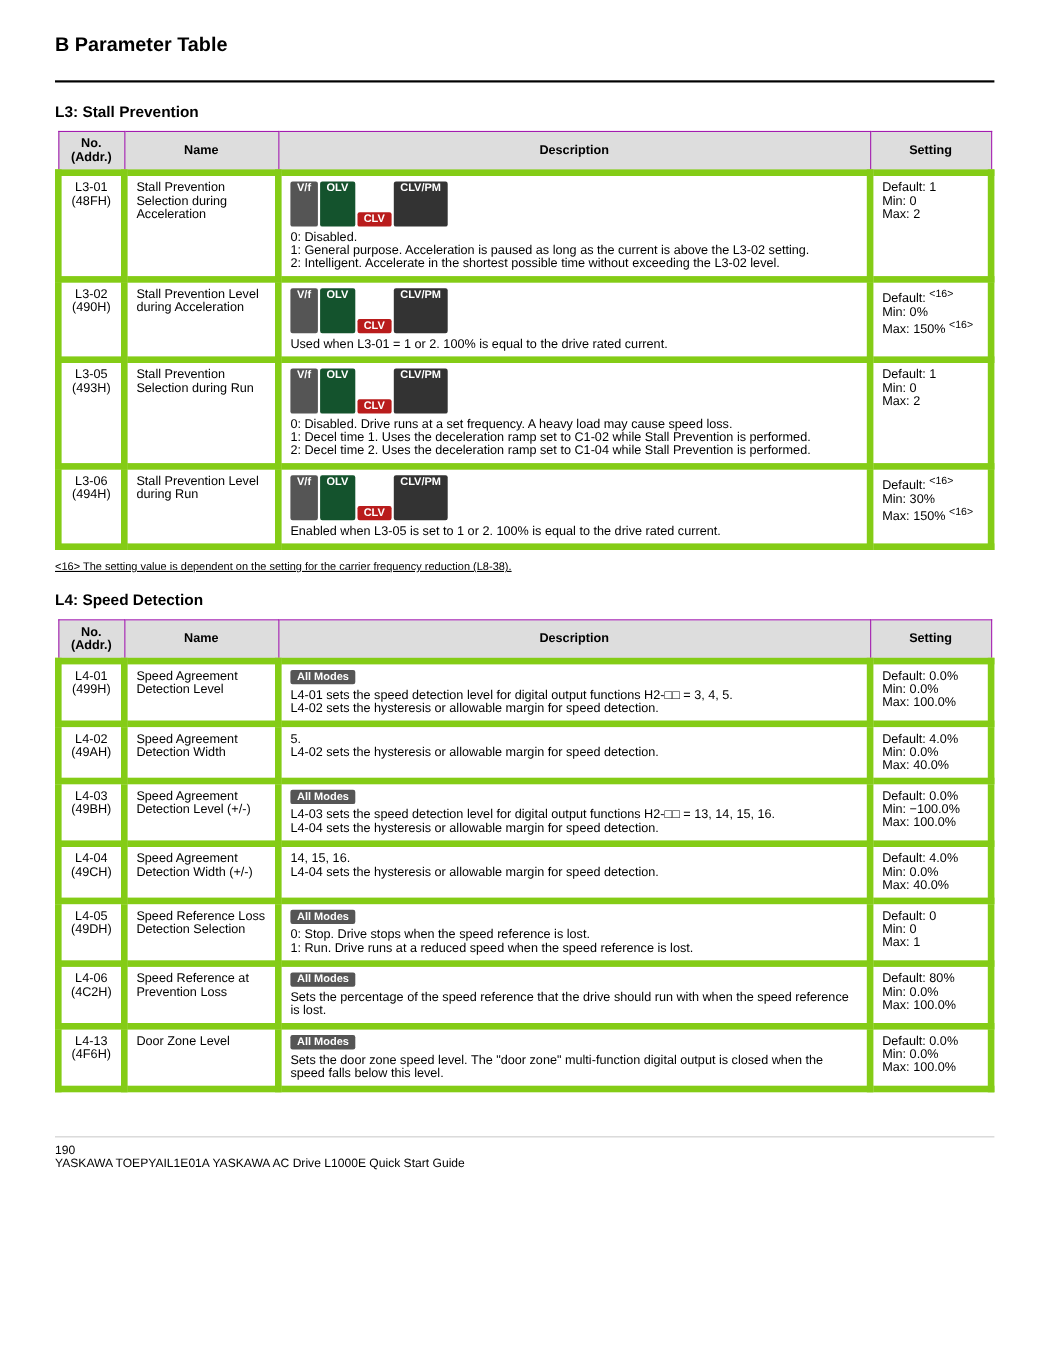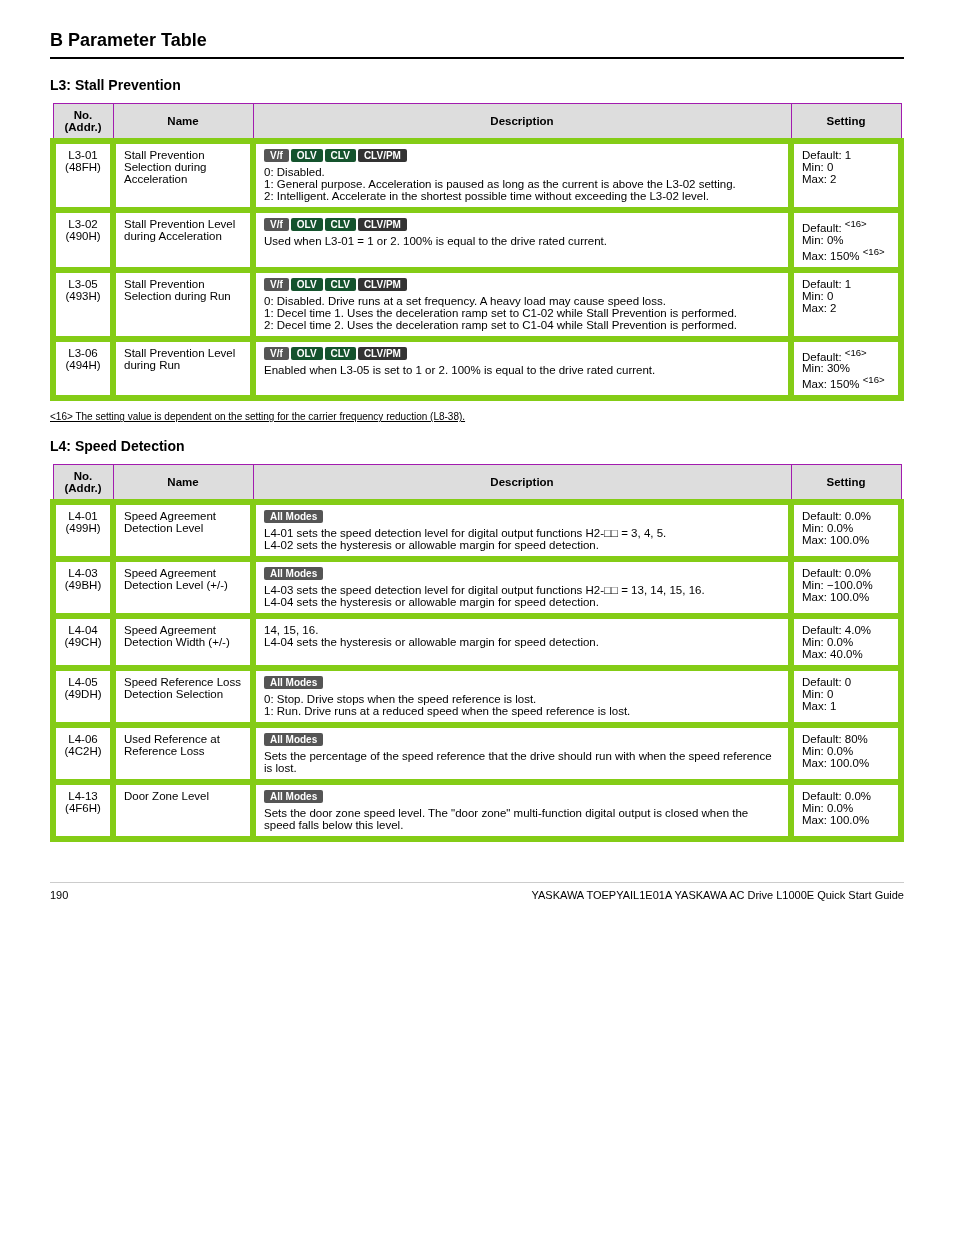--- a/index.html
+++ b/index.html
@@ -9,21 +9,21 @@
       background: #fff;
       color: #000;
       width: 954px;
       min-height: 1235px;
       padding: 30px 50px 30px 50px;
     }
     h1.page-title {
       font-size: 18px;
       font-weight: bold;
       border-bottom: 2px solid #000;
-      padding-bottom: 6px;
+      padding-bottom: 22px;
       margin-bottom: 18px;
     }
     h2.section-title {
       font-size: 14px;
       font-weight: bold;
       margin-bottom: 10px;
       margin-top: 16px;
     }
     table {
       width: 100%;
@@ -68,35 +68,36 @@
       display: inline-block;
       padding: 1px 6px;
       font-size: 10px;
       font-weight: bold;
       border-radius: 2px;
       color: #fff;
       text-align: right;
     }
     .badge-vf   { background: #555; }
     .badge-olv  { background: #14532d; }
-    .badge-clv  { background: #14532d; }
+    .badge-clv  { background: #b91c1c; margin-top: 28px; }
     .badge-clvpm{ background: #333; }
     .badge-all  { background: #555; }
     .footnote {
       font-size: 10px;
       margin-top: 4px;
       text-decoration: underline;
     }
     .page-footer {
       display: flex;
       justify-content: space-between;
       margin-top: 40px;
       font-size: 11px;
       border-top: 1px solid #ccc;
       padding-top: 6px;
+      flex-direction: column;
     }
   </style>
 </head>
 <body>
 
 <h1 class="page-title">B  Parameter Table</h1>
 
 <h2 class="section-title">L3: Stall Prevention</h2>
 
 <table>
@@ -187,20 +188,29 @@
     <td class="name-col">Speed Agreement Detection Level</td>
     <td class="desc-col">
       <div class="mode-badges">
             <span class="badge badge-all">All Modes</span>
           </div>
       <span>L4-01 sets the speed detection level for digital output functions H2-□□ = 3, 4, 5.<br>L4-02 sets the hysteresis or allowable margin for speed detection.</span>
     </td>
     <td class="setting-col">Default: 0.0%<br>Min: 0.0%<br>Max: 100.0%</td>
   </tr>
       <tr>
+    <td class="no-addr">L4-02<br>(49AH)</td>
+    <td class="name-col">Speed Agreement Detection Width</td>
+    <td class="desc-col">
+      
+      <span>5.<br>L4-02 sets the hysteresis or allowable margin for speed detection.</span>
+    </td>
+    <td class="setting-col">Default: 4.0%<br>Min: 0.0%<br>Max: 40.0%</td>
+  </tr>
+      <tr>
     <td class="no-addr">L4-03<br>(49BH)</td>
     <td class="name-col">Speed Agreement Detection Level (+/-)</td>
     <td class="desc-col">
       <div class="mode-badges">
             <span class="badge badge-all">All Modes</span>
           </div>
       <span>L4-03 sets the speed detection level for digital output functions H2-□□ = 13, 14, 15, 16.<br>L4-04 sets the hysteresis or allowable margin for speed detection.</span>
     </td>
     <td class="setting-col">Default: 0.0%<br>Min: −100.0%<br>Max: 100.0%</td>
   </tr>
@@ -219,21 +229,21 @@
     <td class="desc-col">
       <div class="mode-badges">
             <span class="badge badge-all">All Modes</span>
           </div>
       <span>0: Stop. Drive stops when the speed reference is lost.<br>1: Run. Drive runs at a reduced speed when the speed reference is lost.</span>
     </td>
     <td class="setting-col">Default: 0<br>Min: 0<br>Max: 1</td>
   </tr>
       <tr>
     <td class="no-addr">L4-06<br>(4C2H)</td>
-    <td class="name-col">Used Reference at Reference Loss</td>
+    <td class="name-col">Speed Reference at Prevention Loss</td>
     <td class="desc-col">
       <div class="mode-badges">
             <span class="badge badge-all">All Modes</span>
           </div>
       <span>Sets the percentage of the speed reference that the drive should run with when the speed reference is lost.</span>
     </td>
     <td class="setting-col">Default: 80%<br>Min: 0.0%<br>Max: 100.0%</td>
   </tr>
       <tr>
     <td class="no-addr">L4-13<br>(4F6H)</td>

